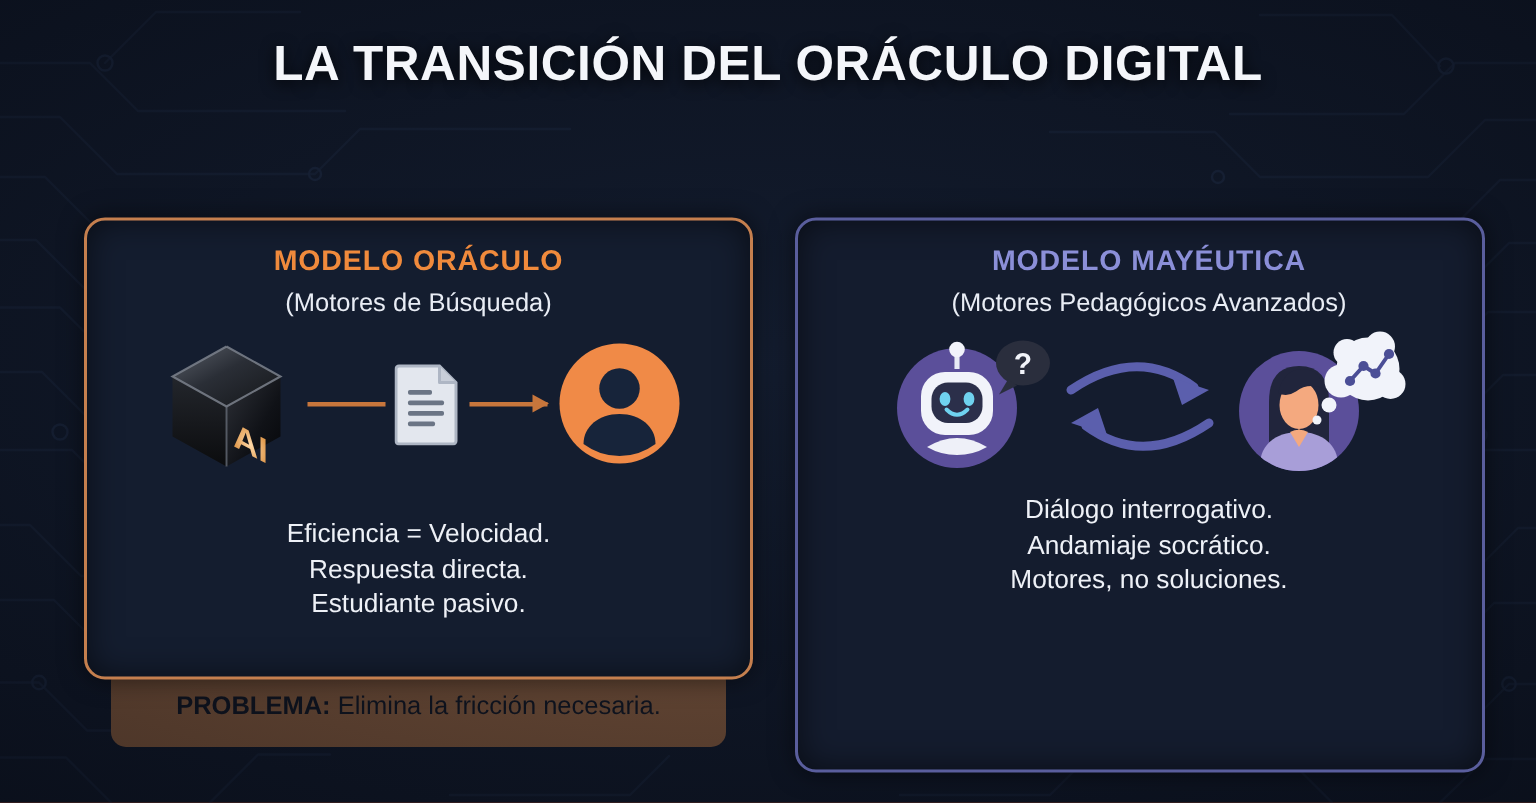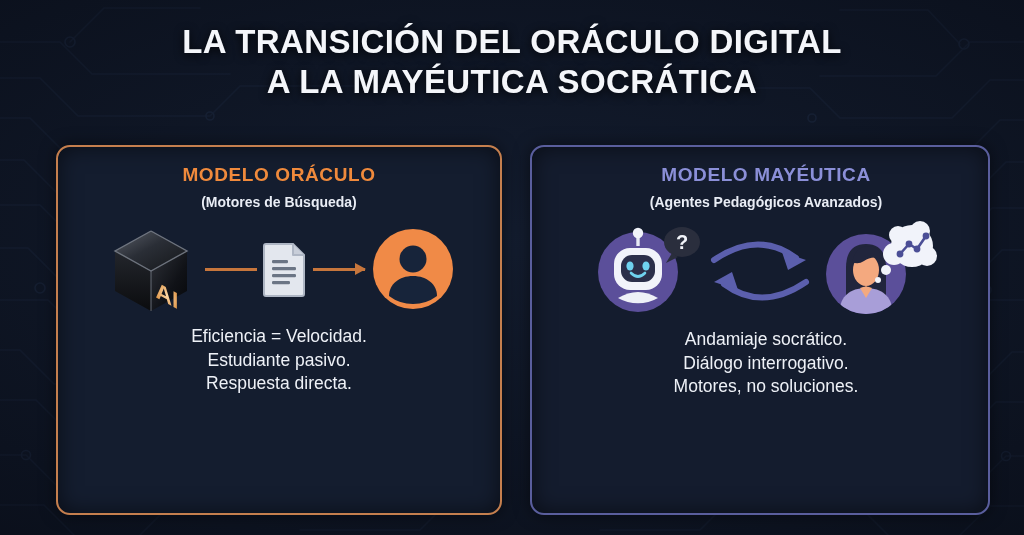--- a/index.html
+++ b/index.html
@@ -18,35 +18,35 @@
 
   
   .title{position:absolute;top:22px;left:0;width:1024px;text-align:center;z-index:5;}
   .title .ln{
     display:block;color:#f4f6fa;font-weight:bold;font-size:33px;line-height:40px;
     letter-spacing:.4px;text-shadow:0 2px 10px rgba(0,0,0,.85);
   }
 
   
   .panel{position:absolute;z-index:5;border-radius:14px;box-sizing:border-box;}
-  .panel-left{left:56px;top:145px;width:446px;height:370px;
+  .panel-left{left:56px;top:145px;width:446px;height:308px;
     border:2px solid #c57f4e;background:#141d2f;
     box-shadow:0 0 22px rgba(0,0,0,.55) inset, 0 0 16px rgba(0,0,0,.5);}
   .panel-right{left:530px;top:145px;width:460px;height:370px;
     border:2px solid #5a5e9d;background:#141c2e;
     box-shadow:0 0 22px rgba(0,0,0,.55) inset, 0 0 16px rgba(0,0,0,.5);padding-left:12px;}
   .glow-left{position:absolute;left:110px;top:225px;width:200px;height:130px;z-index:4;
     background:radial-gradient(ellipse at center, rgba(214,126,54,.30) 0%, rgba(214,126,54,0) 70%);
     filter:blur(6px);pointer-events:none;}
 
   .p-head{text-align:center;padding-top:16px;}
   .p-title{font-size:19px;font-weight:bold;letter-spacing:.6px;line-height:24px;}
   .p-title.or{color:#f08a3c;}
   .p-title.pu{color:#8b8fd8;}
-  .p-sub{font-size:14px;color:#e9edf5;line-height:24px;margin-top:3px;font-weight:bold;}
+  .p-sub{font-size:17px;color:#e9edf5;line-height:24px;margin-top:3px;}
 
   
   .illus{position:relative;height:110px;display:flex;align-items:center;justify-content:center;gap:6px;}
 
   
   .cube-wrap{position:relative;width:96px;height:96px;}
   
   .arrow-line{width:52px;height:3px;background:#c7763c;position:relative;}
   .arrow-line.head::after{content:"";position:absolute;right:-1px;top:-5px;
     border-left:11px solid #c7763c;border-top:6.5px solid transparent;border-bottom:6.5px solid transparent;}
@@ -121,21 +121,20 @@
       <circle cx="912" cy="162" r="4.5"></circle>
         <circle cx="1006" cy="456" r="4.5"></circle>
       <circle cx="908" cy="390" r="4"></circle>
         <circle cx="812" cy="118" r="4"></circle>
     </g>
   </svg>
   <div class="vign"></div>
 
   <div class="title">
     <span class="ln">LA TRANSICIÓN DEL ORÁCULO DIGITAL</span>
-    <span class="ln">A LA MAYÉUTICA SOCRÁTICA</span>
   </div>
 
   <div class="glow-left"></div>
   <div class="panel panel-left">
 
     <div class="p-head">
       <div class="p-title or">MODELO ORÁCULO</div>
       <div class="p-sub">(Motores de Búsqueda)</div>
     </div>
 
@@ -189,38 +188,38 @@
 
       <div class="arrow-line head"></div>
 
       <svg class="avatar-o" viewBox="0 0 84 84">
         <circle cx="42" cy="42" r="40" fill="#f08a47"></circle>
         <circle cx="42" cy="32" r="13.5" fill="#17243a"></circle>
         <path d="M42 49 c-14 0 -24 8.5 -24 20 a40 40 0 0 0 48 0 c0 -11.5 -10 -20 -24 -20 z" fill="#17243a"></path>
       </svg>
     </div>
 
-    <div class="bullets" style="margin-top:1px;">
+    <div class="bullets" style="margin-top:20px;">
       <span class="b">Eficiencia = Velocidad.</span>
+      <span class="b">Respuesta directa.</span>
       <span class="b">Estudiante pasivo.</span>
-      <span class="b">Respuesta directa.</span>
     </div>
   </div>
 
   <div class="banner banner-left">
     <div class="txt">
       <span class="kw">PROBLEMA:</span><span> Elimina la fricción necesaria.</span>
     </div>
   </div>
 
   <div class="panel panel-right">
 
     <div class="p-head">
       <div class="p-title pu">MODELO MAYÉUTICA</div>
-      <div class="p-sub">(Agentes Pedagógicos Avanzados)</div>
+      <div class="p-sub">(Motores Pedagógicos Avanzados)</div>
     </div>
 
     <div class="illus-r">
 
       <svg class="bot" viewBox="0 0 112 96">
         <circle cx="46" cy="50" r="40" fill="#5b4f9a"></circle>
         <line x1="46" y1="24" x2="46" y2="14" stroke="#e8ebf5" stroke-width="3.4"></line>
         <circle cx="46" cy="11" r="5.2" fill="#f1f3fa"></circle>
         <rect x="22" y="26" width="48" height="42" rx="16" fill="#f1f3fa"></rect>
         <rect x="29" y="33" width="34" height="27" rx="11" fill="#2b2f4a"></rect>
@@ -266,22 +265,22 @@
           <polyline points="84,34 93,24 101,29 110,16" fill="none" stroke="#4b4e96" stroke-width="2.6" stroke-linecap="round" stroke-linejoin="round"></polyline>
           <circle cx="84" cy="34" r="3.4" fill="#4b4e96"></circle>
           <circle cx="93" cy="24" r="3.4" fill="#4b4e96"></circle>
           <circle cx="101" cy="29" r="3.4" fill="#4b4e96"></circle>
           <circle cx="110" cy="16" r="3.4" fill="#4b4e96"></circle>
         </g>
       </svg>
     </div>
 
     <div class="bullets" style="margin-top:2px;">
+      <span class="b">Diálogo interrogativo.</span>
       <span class="b">Andamiaje socrático.</span>
-      <span class="b">Diálogo interrogativo.</span>
       <span class="b">Motores, no soluciones.</span>
     </div>
   </div>
 
   <div class="banner banner-right">
     <div class="txt">
       <span>SOLUCIÓN: IA Lenta, Fricción Artificial,</span><br>
       <span>Human-in-the-loop.</span>
     </div>
   </div>

